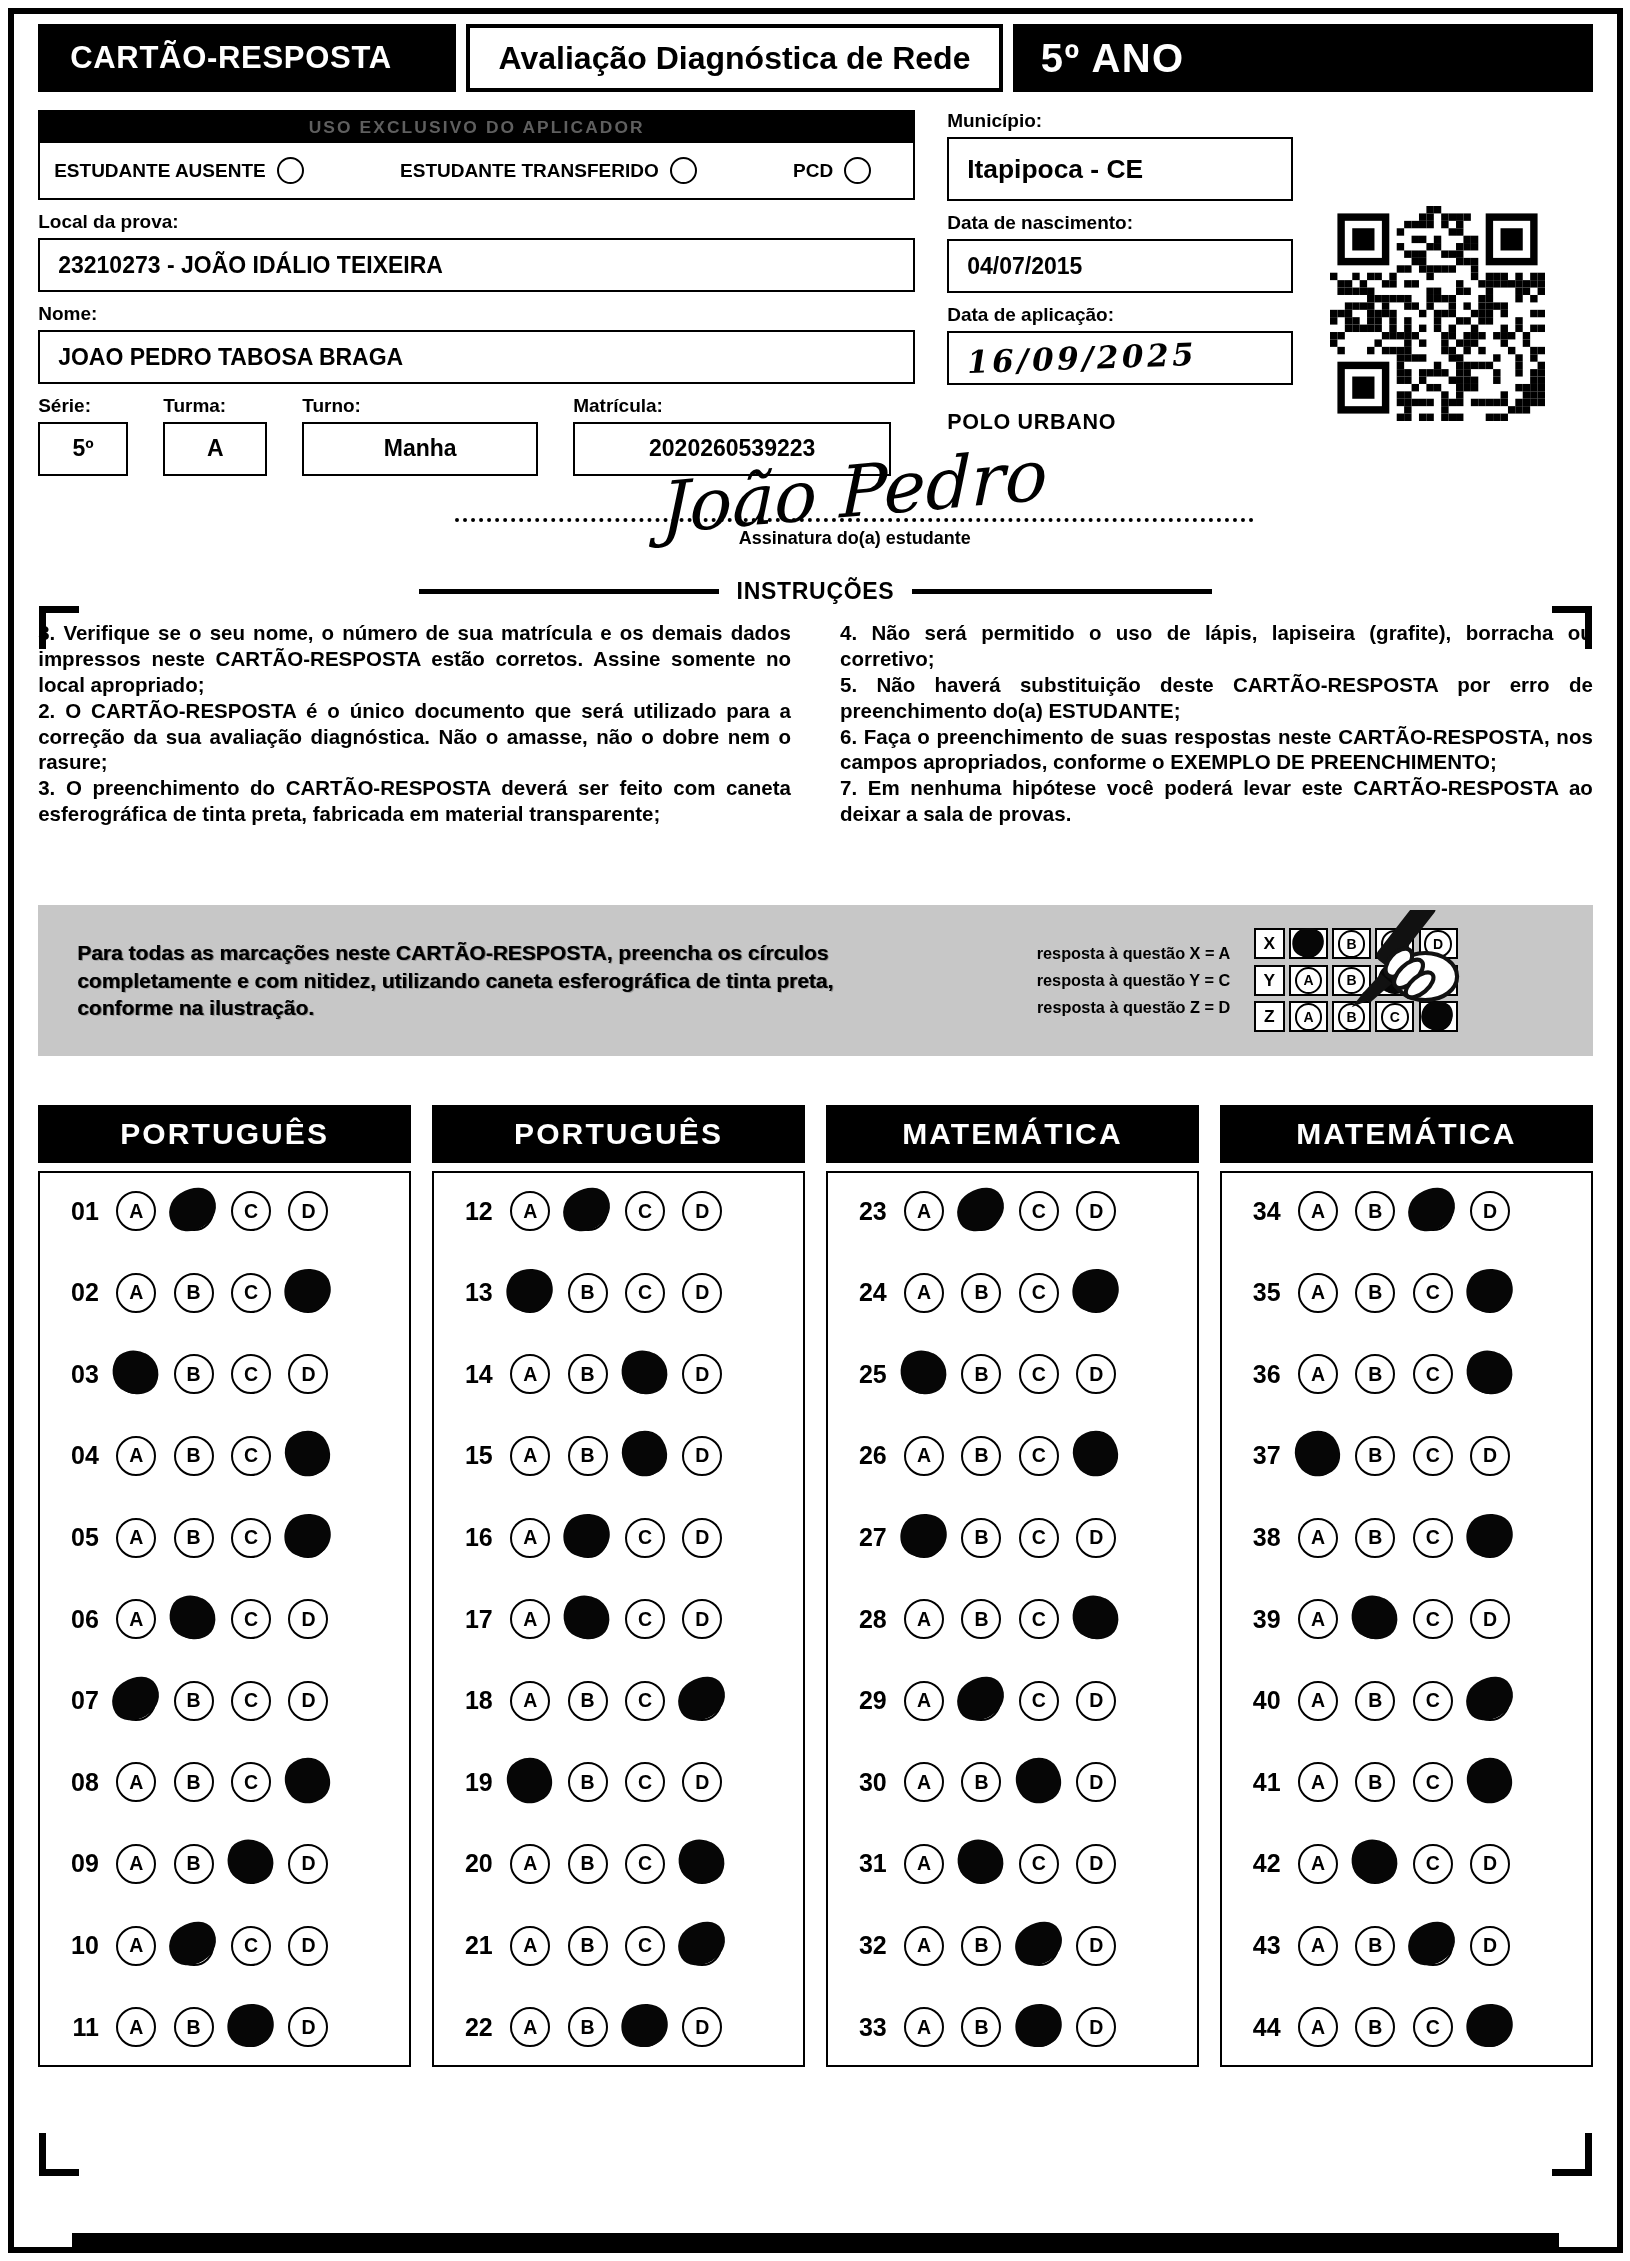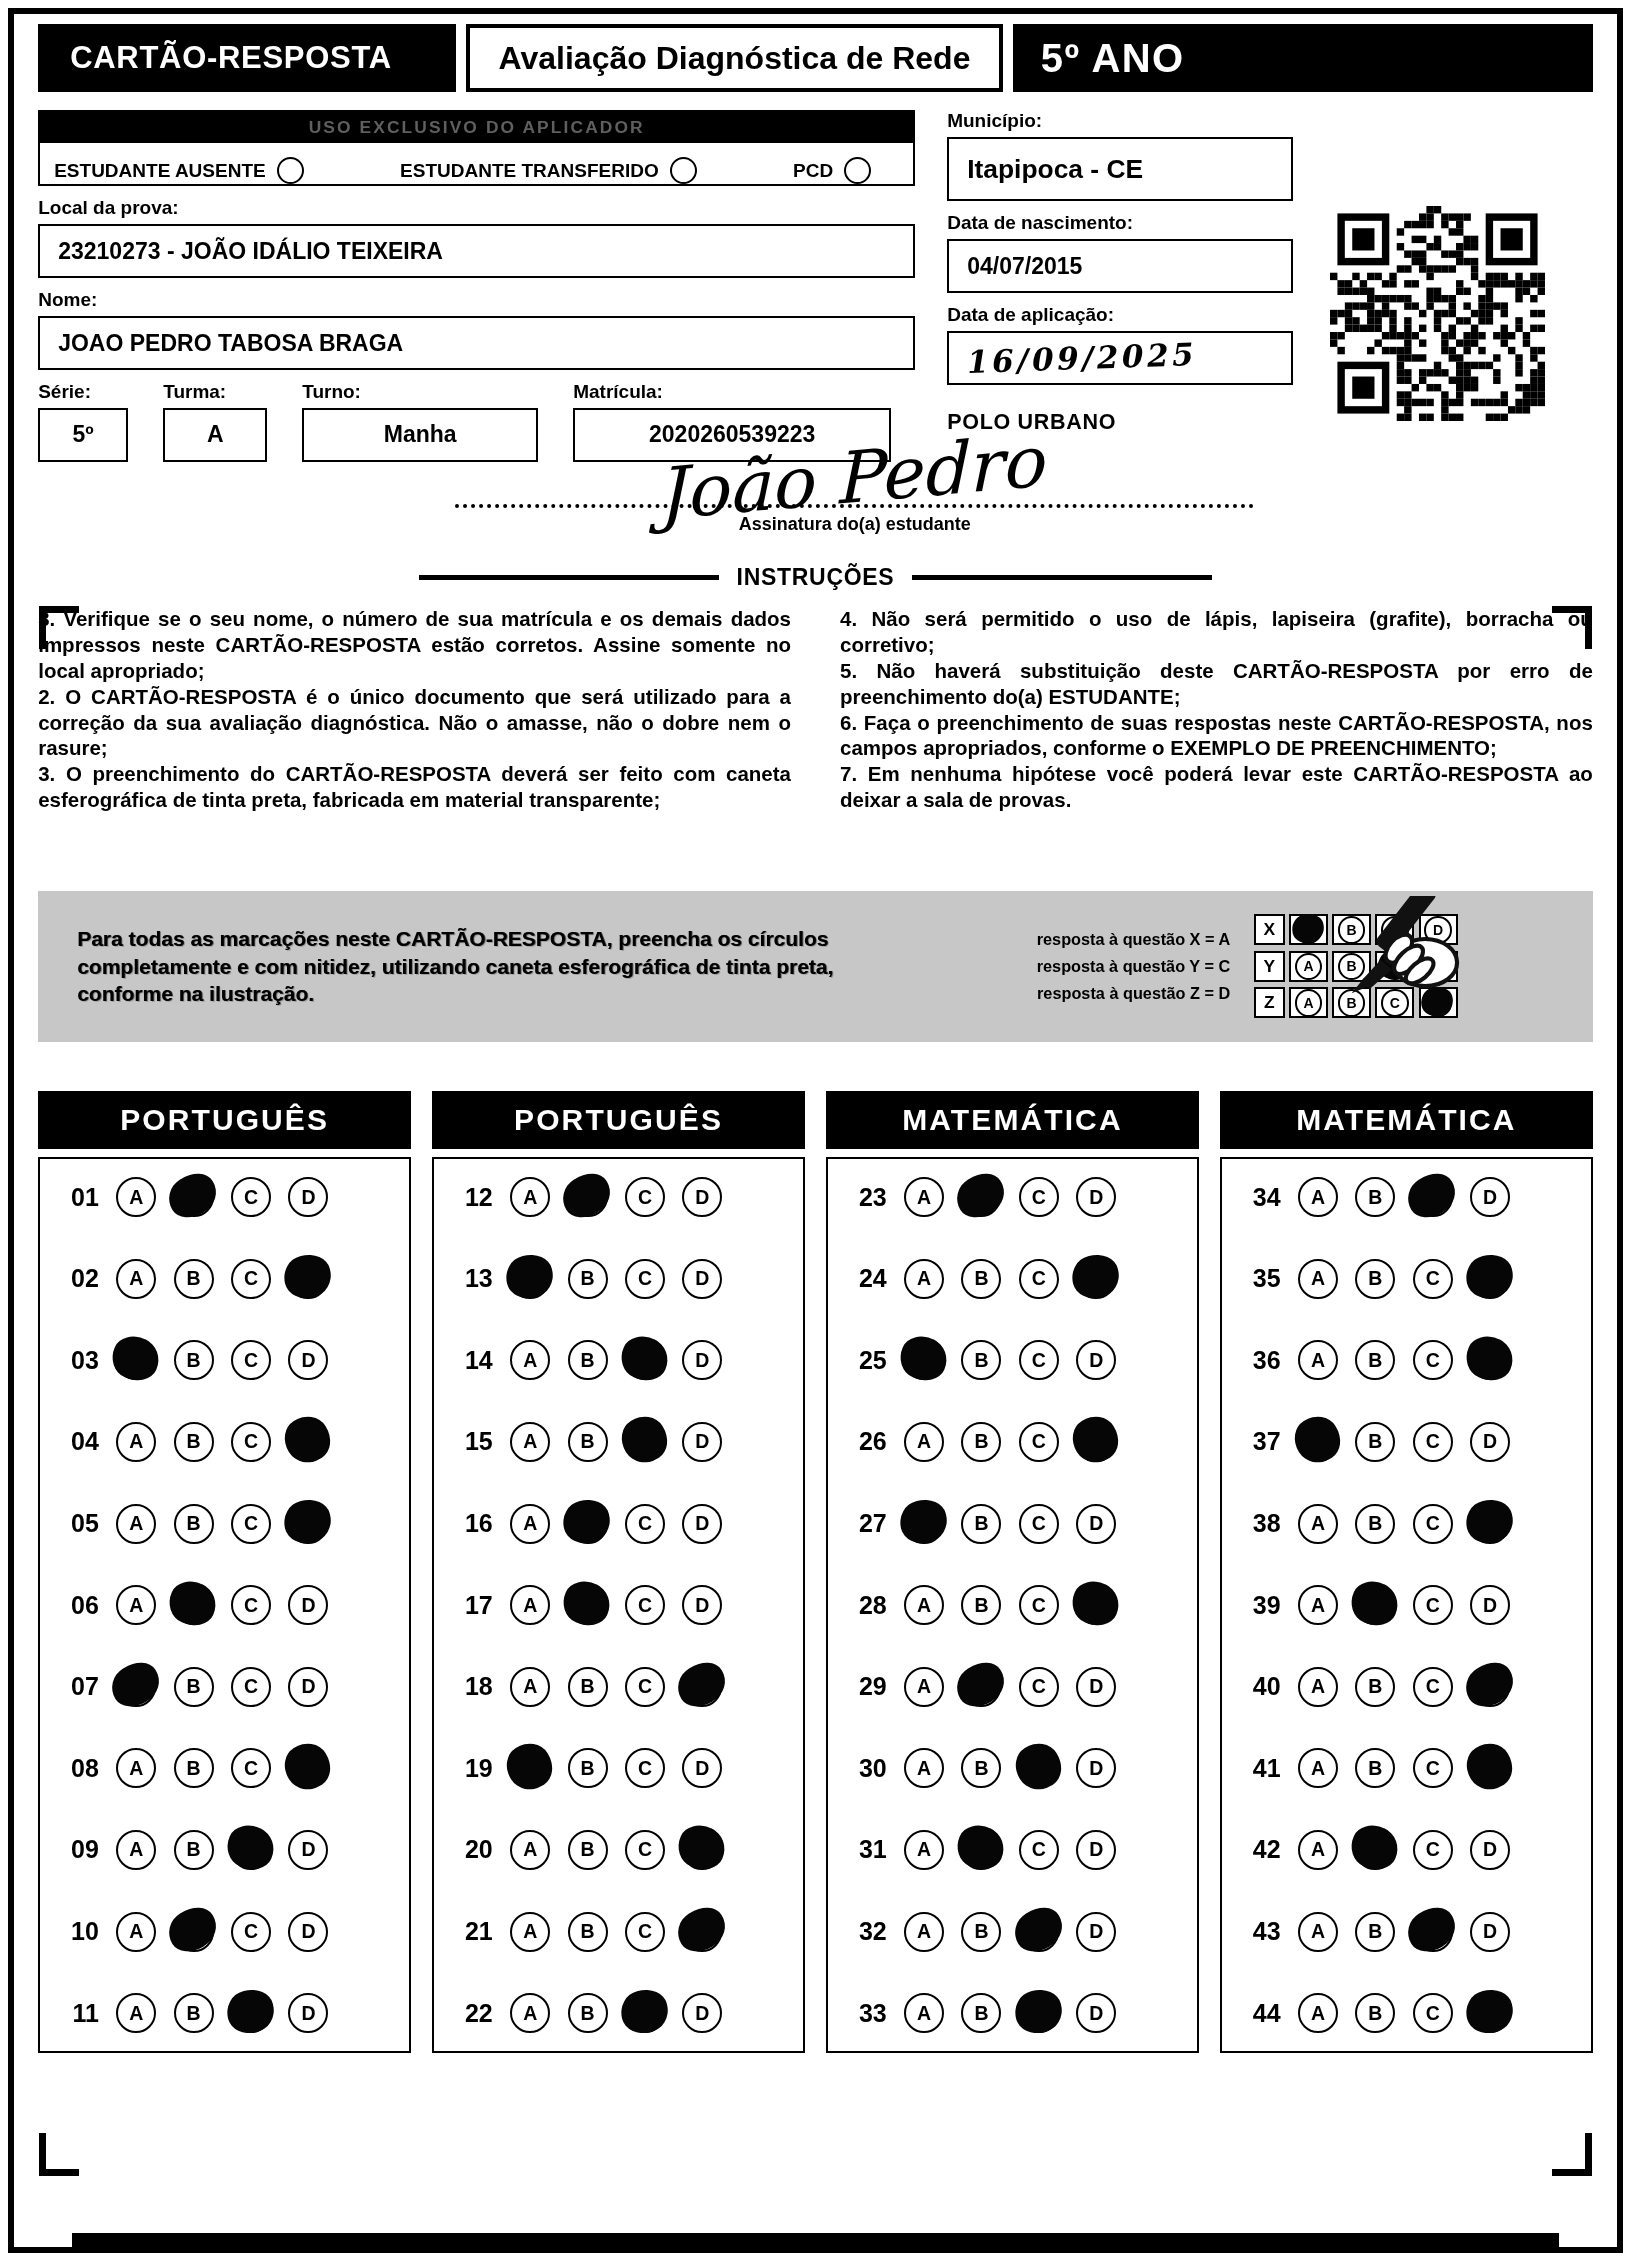--- a/index.html
+++ b/index.html
@@ -18,21 +18,21 @@
 
   
   .form-area{display:flex;margin-top:18px;gap:32px;}
   .form-left{width:877px;}
   .form-right{width:346px;}
   .qr-wrap{width:224px;padding-top:96px;display:flex;justify-content:center;align-items:flex-start;}
 
   .aplicador-box{border:2.1px solid #000;}
   .aplicador-bar{background:#000000;color:#5f5f5f;text-align:center;font-weight:bold;font-size:17.4px;
                  height:31px;line-height:31px;letter-spacing:2.1px;}
-  .checkbox-row{display:flex;align-items:center;justify-content:space-between;padding:14px 42px 0 14px;border-radius:27px;}
+  .checkbox-row{display:flex;align-items:center;justify-content:space-between;padding:14px 42px 14px 14px;border-radius:27px;}
   .cb-item{display:flex;align-items:center;gap:11px;}
   .cb-label{font-weight:bold;font-size:19px;}
   .cb-circle{width:23px;height:23px;border:2.1px solid #000;border-radius:50%;display:inline-block;background:#fff;}
 
   .field{margin-top:11px;}
   .form-right .field:first-child{margin-top:0;}
   .f-label{font-weight:bold;font-size:19px;display:block;margin-bottom:4.9px;}
   .f-box{border:2.1px solid #000;height:50px;display:flex;align-items:center;padding:0 18px;
          font-weight:bold;font-size:23px;background:#fff;}
   .f-box.tall{height:60px;font-size:26.4px;}

